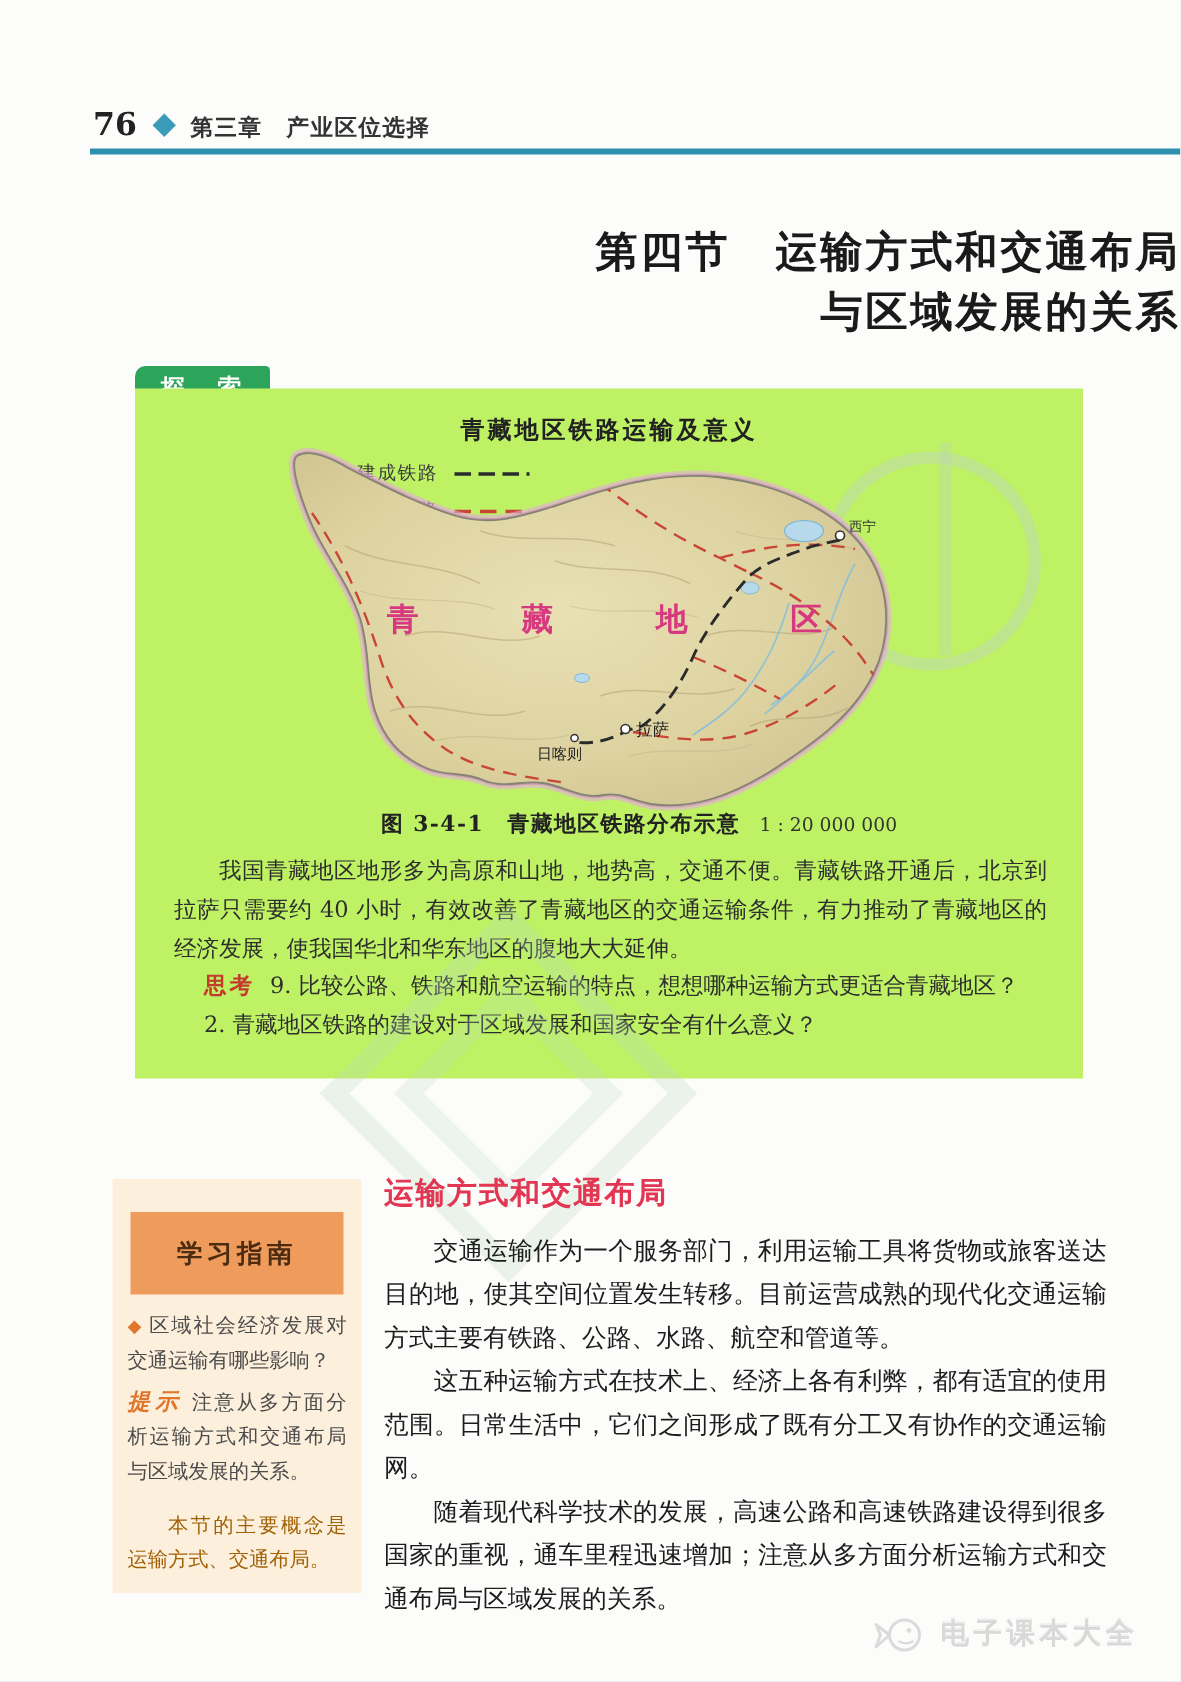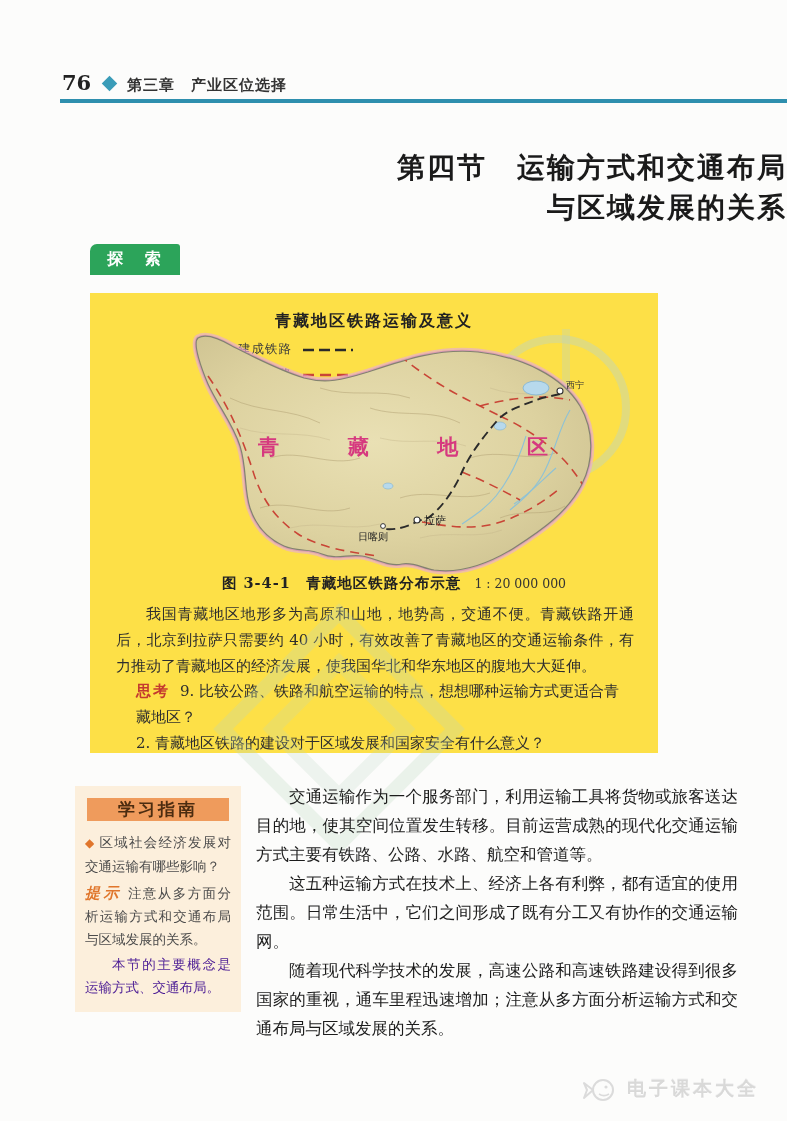--- a/index.html
+++ b/index.html
@@ -13,21 +13,21 @@
   .hdr-diamond{position:absolute;left:104px;top:78px;width:11px;height:11px;background:#3a9cb8;transform:rotate(45deg);}
   .hdr-chapter{position:absolute;left:127px;top:76px;font-size:15px;font-weight:bold;color:#333;letter-spacing:1px;}
   .hdr-rule{position:absolute;left:60px;right:0;top:99px;height:4px;background:#2e8fae;}
   
   .title{position:absolute;left:0;top:148px;width:100%;text-align:right;
     font:bold 28px "DejaVu Serif","Liberation Serif",serif;color:#1a1a1a;line-height:40px;letter-spacing:2px;}
   
   .explore-tab{position:absolute;left:90px;top:244px;width:90px;height:31px;background:#2ca45a;
     border-radius:7px 3px 0 0;color:#fff;font-weight:bold;font-size:16px;letter-spacing:8px;
     display:flex;align-items:center;justify-content:center;padding-left:6px;box-sizing:border-box;}
-  .explore-box{position:absolute;left:90px;top:293px;width:568px;height:460px;background:#fde047;}
+  .explore-box{position:absolute;left:90px;top:259px;width:632px;height:460px;background:#bef264;}
   .map-title{position:absolute;left:0;top:18px;width:100%;text-align:center;
     font-size:16px;font-weight:bold;color:#222;letter-spacing:2px;}
   .legend{position:absolute;left:148px;top:44px;}
   .legend-row{display:flex;align-items:center;height:25px;}
   .legend-label{font-size:12.5px;color:#3c3c3c;margin-right:10px;letter-spacing:1px;}
   .wm-circle{position:absolute;right:28px;top:42px;width:130px;height:130px;border:8px solid rgba(190,212,190,.45);
     border-radius:50%;}
   .wm-cross{position:absolute;right:88px;top:36px;width:8px;height:142px;background:rgba(190,212,190,.35);}
   .map-wrap{position:absolute;left:80px;top:25px;width:440px;height:260px;}
   .fig-caption{position:absolute;left:0;top:280px;width:100%;text-align:center;color:#222;}
@@ -38,27 +38,27 @@
     text-indent:2em;text-align:justify;}
   .think{position:absolute;left:46px;right:30px;top:385px;
     font:15px "DejaVu Serif","Liberation Serif",serif;color:#2e2e2e;line-height:26px;}
   .think-label{color:#c43a2f;font-weight:bold;margin-right:10px;letter-spacing:2px;}
   
   .wm-diamond{position:absolute;border:14px solid rgba(186,216,190,.28);transform:rotate(45deg);pointer-events:none;}
   .wm-diamond.inner{border-color:rgba(186,216,190,.22);}
   
   .sidebar{position:absolute;left:75px;top:786px;width:166px;min-height:226px;background:#fcefdc;
     box-sizing:border-box;padding:0 10px 10px 10px;}
-  .sidebar-hdr{margin:12px 2px 10px 2px;background:#ef9b5c;color:#4c2c10;text-align:center;
-    font-size:17px;font-weight:bold;letter-spacing:3px;padding:0 0;}
+  .sidebar-hdr{margin:22px 2px 10px 2px;background:#ef9b5c;color:#4c2c10;text-align:center;
+    font-size:17px;font-weight:bold;letter-spacing:3px;padding:16px 0;}
   .sidebar-item{font-size:13.5px;color:#4c4c4c;line-height:23px;text-align:justify;margin-bottom:2px;}
   .bullet{color:#e0762c;font-size:12px;margin-right:4px;}
   .hint-label{color:#e0762c;font-weight:bold;font-style:italic;font-size:15px;letter-spacing:2px;margin-right:6px;}
   .sidebar-hint{font-size:13.5px;color:#4c4c4c;line-height:23px;text-align:justify;margin-top:4px;}
-  .sidebar-note{font-size:13.5px;color:#4c1d95;line-height:23px;text-indent:2em;text-align:justify;margin-top:2px;}
+  .sidebar-note{font-size:13.5px;color:#a16207;line-height:23px;text-indent:2em;text-align:justify;margin-top:13px;}
   
   .main-col{position:absolute;left:256px;top:782px;width:482px;}
   .main-hdr{color:#e23752;font-size:20px;font-weight:bold;letter-spacing:1px;margin:0 0 10px 0;}
   .main-para{font:16.5px "DejaVu Serif","Liberation Serif",serif;color:#1c1c1c;line-height:29px;
     text-indent:2em;text-align:justify;margin:0;}
   
   .brand{position:absolute;right:28px;bottom:18px;display:flex;align-items:center;opacity:.85;}
   .brand-text{color:#d3d3d3;font-size:19px;font-weight:bold;letter-spacing:3px;
     text-shadow:0 1px 0 #fff, 0 -1px 0 #eee;margin-left:8px;}
 </style>
@@ -203,20 +203,21 @@
     <div class="sidebar-item">
       <span class="bullet">◆</span><span>区域社会经济发展对交通运输有哪些影响？</span>
     </div>
     <div class="sidebar-hint">
       <span class="hint-label">提示</span><span>注意从多方面分析运输方式和交通布局与区域发展的关系。</span>
     </div>
     <div class="sidebar-note">本节的主要概念是运输方式、交通布局。</div>
   </div>
 
   <div class="main-col">
+    <h2 class="main-hdr">运输方式和交通布局</h2>
     <p class="main-para">交通运输作为一个服务部门，利用运输工具将货物或旅客送达目的地，使其空间位置发生转移。目前运营成熟的现代化交通运输方式主要有铁路、公路、水路、航空和管道等。</p>
     <p class="main-para">这五种运输方式在技术上、经济上各有利弊，都有适宜的使用范围。日常生活中，它们之间形成了既有分工又有协作的交通运输网。</p>
     <p class="main-para">随着现代科学技术的发展，高速公路和高速铁路建设得到很多国家的重视，通车里程迅速增加；注意从多方面分析运输方式和交通布局与区域发展的关系。</p>
   </div>
 
   <div class="brand">
     <svg width="38" height="28" viewBox="0 0 38 28">
       <circle cx="22" cy="15" r="10" fill="none" stroke="#d6d6d6" stroke-width="2"></circle>
       <path d="M12,15 L3,8 L6,15 L3,23 Z" fill="none" stroke="#d6d6d6" stroke-width="2" stroke-linejoin="round"></path>
       <circle cx="25" cy="12" r="1.6" fill="#d6d6d6"></circle>

